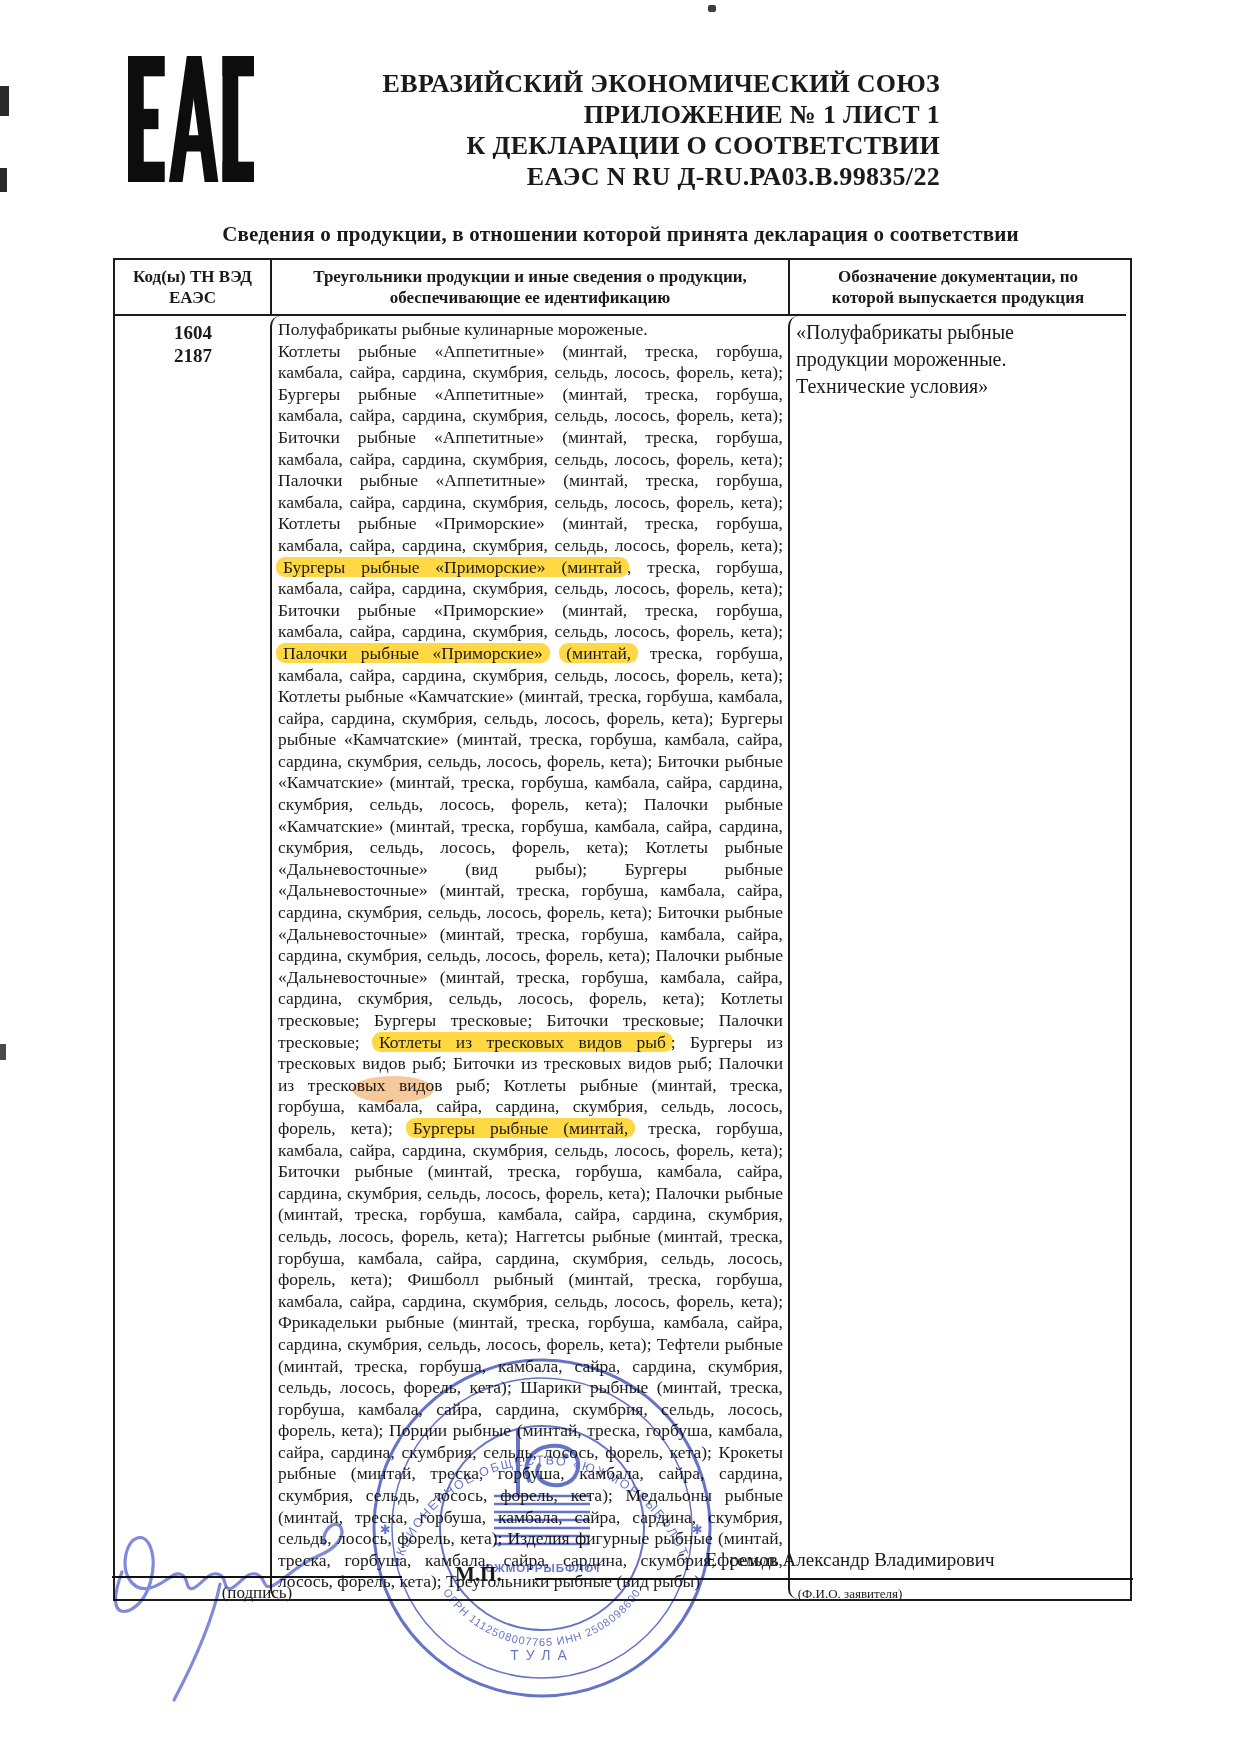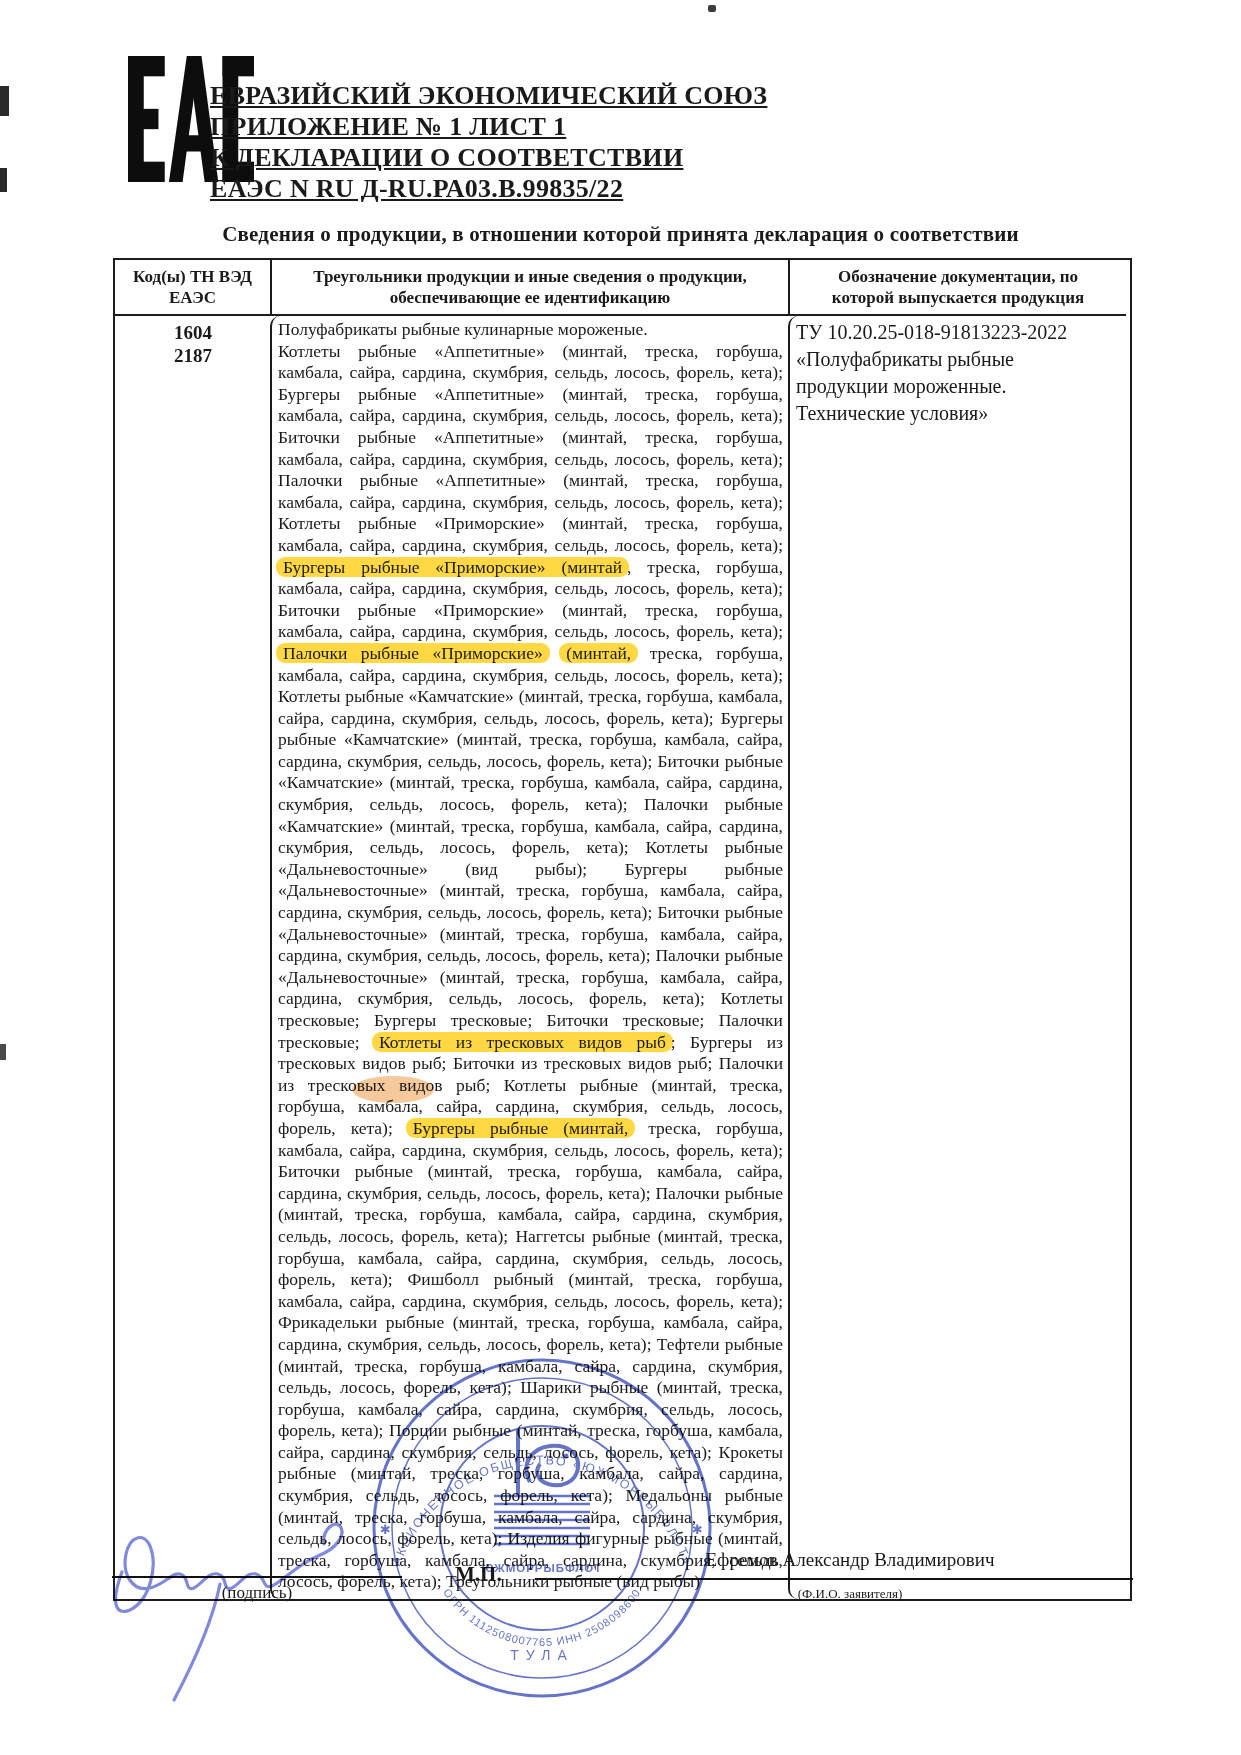--- a/index.html
+++ b/index.html
@@ -1,21 +1,21 @@
 <!DOCTYPE html>
 <html><head>
 <meta charset="utf-8">
 <style>
   html,body{margin:0;padding:0;background:#ffffff;}
   .page{position:relative;width:1241px;height:1755px;background:#fff;overflow:hidden;
         font-family:"Liberation Serif","DejaVu Serif",serif;color:#1a1a1a;}
 
   
   .eac-logo{position:absolute;left:128px;top:56px;width:126px;height:126px;}
-  .title-block{position:absolute;left:210px;top:80px;width:730px;text-align:left;text-decoration:underline;}
+  .title-block{position:absolute;left:210px;top:68px;width:730px;text-align:right;}
   .title-line{font-size:26px;line-height:31px;font-weight:bold;letter-spacing:.3px;white-space:nowrap;}
 
   .section-title{position:absolute;left:0;top:222px;width:1241px;text-align:center;
                  font-size:21px;font-weight:bold;letter-spacing:.2px;}
 
   
   .tbl{position:absolute;left:113px;top:258px;width:1015px;border:2px solid #1c1c1c;
        display:grid;grid-template-columns:155px 518px 338px;background:#fff;}
   .cell{box-sizing:border-box;font-family:Liberation Serif, serif;}
   .bL{border-left:2px solid #1c1c1c;}
@@ -96,21 +96,20 @@
       <div>1604</div>
       <div>2187</div>
     </div>
 
     <div class="cell td c2 bL">
       <div class="intro">Полуфабрикаты рыбные кулинарные мороженые.</div>
       <div class="prod"><span>Котлеты рыбные «Аппетитные» (минтай, треска, горбуша, камбала, сайра, сардина, скумбрия, сельдь, лосось, форель, кета); Бургеры рыбные «Аппетитные» (минтай, треска, горбуша, камбала, сайра, сардина, скумбрия, сельдь, лосось, форель, кета); Биточки рыбные «Аппетитные» (минтай, треска, горбуша, камбала, сайра, сардина, скумбрия, сельдь, лосось, форель, кета); Палочки рыбные «Аппетитные» (минтай, треска, горбуша, камбала, сайра, сардина, скумбрия, сельдь, лосось, форель, кета); Котлеты рыбные «Приморские» (минтай, треска, горбуша, камбала, сайра, сардина, скумбрия, сельдь, лосось, форель, кета); </span><span class="hl">Бургеры рыбные «Приморские» (минтай</span><span>, треска, горбуша, камбала, сайра, сардина, скумбрия, сельдь, лосось, форель, кета); Биточки рыбные «Приморские» (минтай, треска, горбуша, камбала, сайра, сардина, скумбрия, сельдь, лосось, форель, кета); </span><span class="hl">Палочки рыбные «Приморские»</span><span> </span><span class="hl">(минтай,</span><span> треска, горбуша, камбала, сайра, сардина, скумбрия, сельдь, лосось, форель, кета); Котлеты рыбные «Камчатские» (минтай, треска, горбуша, камбала, сайра, сардина, скумбрия, сельдь, лосось, форель, кета); Бургеры рыбные «Камчатские» (минтай, треска, горбуша, камбала, сайра, сардина, скумбрия, сельдь, лосось, форель, кета); Биточки рыбные «Камчатские» (минтай, треска, горбуша, камбала, сайра, сардина, скумбрия, сельдь, лосось, форель, кета); Палочки рыбные «Камчатские» (минтай, треска, горбуша, камбала, сайра, сардина, скумбрия, сельдь, лосось, форель, кета); Котлеты рыбные «Дальневосточные» (вид рыбы); Бургеры рыбные «Дальневосточные» (минтай, треска, горбуша, камбала, сайра, сардина, скумбрия, сельдь, лосось, форель, кета); Биточки рыбные «Дальневосточные» (минтай, треска, горбуша, камбала, сайра, сардина, скумбрия, сельдь, лосось, форель, кета); Палочки рыбные «Дальневосточные» (минтай, треска, горбуша, камбала, сайра, сардина, скумбрия, сельдь, лосось, форель, кета); Котлеты тресковые; Бургеры тресковые; Биточки тресковые; Палочки тресковые; </span><span class="hl">Котлеты из тресковых видов рыб</span><span>; Бургеры из тресковых видов рыб; Биточки из тресковых видов рыб; Палочки из тресковых видов рыб; Котлеты рыбные (минтай, треска, горбуша, камбала, сайра, сардина, скумбрия, сельдь, лосось, форель, кета); </span><span class="hl">Бургеры рыбные (минтай,</span><span> треска, горбуша, камбала, сайра, сардина, скумбрия, сельдь, лосось, форель, кета); Биточки рыбные (минтай, треска, горбуша, камбала, сайра, сардина, скумбрия, сельдь, лосось, форель, кета); Палочки рыбные (минтай, треска, горбуша, камбала, сайра, сардина, скумбрия, сельдь, лосось, форель, кета); Наггетсы рыбные (минтай, треска, горбуша, камбала, сайра, сардина, скумбрия, сельдь, лосось, форель, кета); Фишболл рыбный (минтай, треска, горбуша, камбала, сайра, сардина, скумбрия, сельдь, лосось, форель, кета); Фрикадельки рыбные (минтай, треска, горбуша, камбала, сайра, сардина, скумбрия, сельдь, лосось, форель, кета); Тефтели рыбные (минтай, треска, горбуша, камбала, сайра, сардина, скумбрия, сельдь, лосось, форель, кета); Шарики рыбные (минтай, треска, горбуша, камбала, сайра, сардина, скумбрия, сельдь, лосось, форель, кета); Порции рыбные (минтай, треска, горбуша, камбала, сайра, сардина, скумбрия, сельдь, лосось, форель, кета); Крокеты рыбные (минтай, треска, горбуша, камбала, сайра, сардина, скумбрия, сельдь, лосось, форель, кета); Медальоны рыбные (минтай, треска, горбуша, камбала, сайра, сардина, скумбрия, сельдь, лосось, форель, кета); Изделия фигурные рыбные (минтай, треска, горбуша, камбала, сайра, сардина, скумбрия, сельдь, лосось, форель, кета); Треугольники рыбные (вид рыбы)</span></div>
     </div>
 
     <div class="cell td c3 bL">
-      <div>ТУ 10.20.25-018-91813223-2022</div>
       <div>«Полуфабрикаты рыбные</div>
       <div>продукции мороженные.</div>
       <div>Технические условия»</div>
     </div>
   </div>
 
   <div class="blob-orange"></div>
 
   <div class="sig-line"></div>
   <div class="sig-caption">(подпись)</div>

